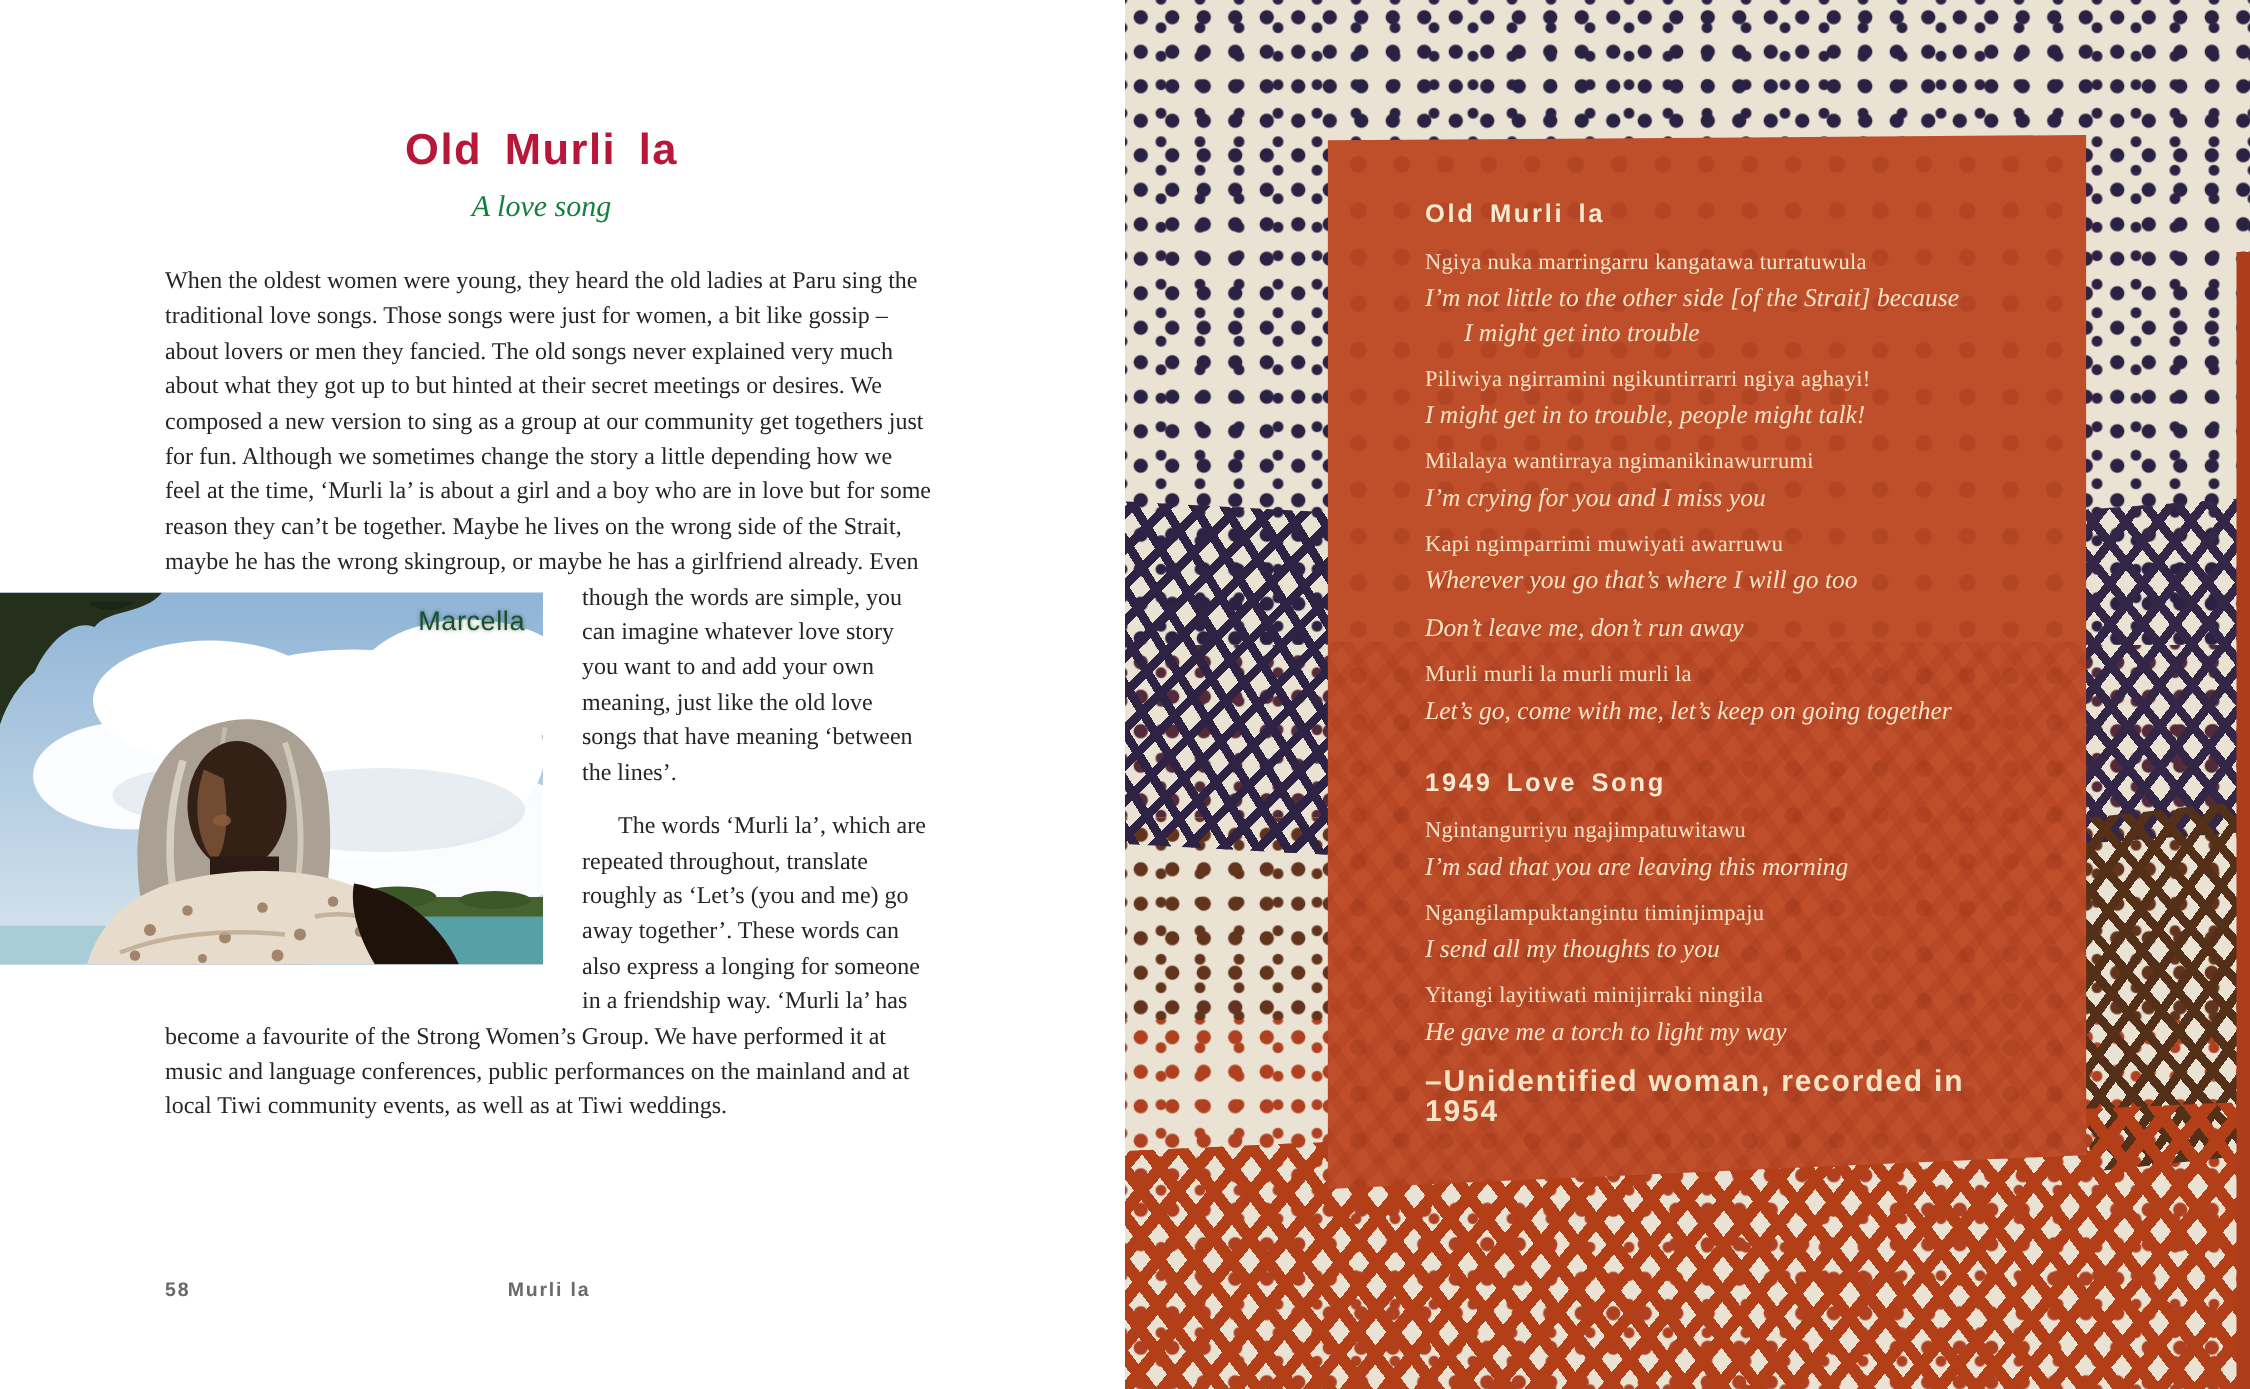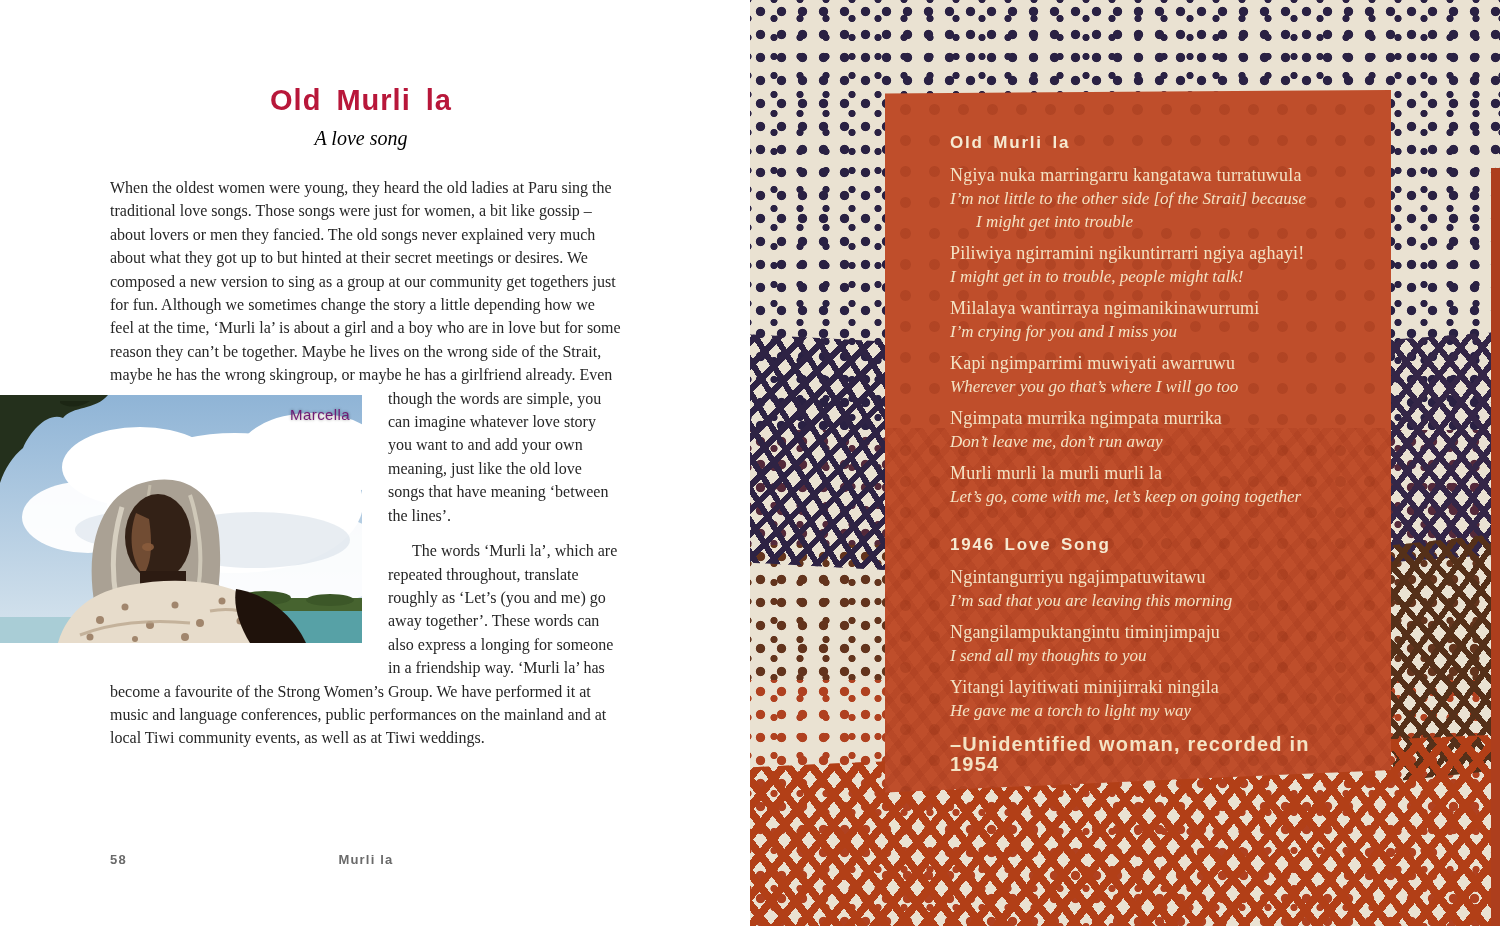--- a/index.html
+++ b/index.html
@@ -8,36 +8,36 @@
 
   
   .page-left { position:absolute; left:0; top:0; width:750px; height:926px; background:#ffffff; }
   .heading { position:absolute; left:105px; top:84px; width:512px; text-align:center; }
   .heading h1 {
     font-family:"Liberation Sans", sans-serif; font-weight:bold;
     font-size:29px; letter-spacing:1px; word-spacing:6px; color:#b8173a;
   }
   .heading h2 {
     margin-top:10px; font-family:"Liberation Serif", serif; font-style:italic;
-    font-weight:normal; font-size:20px; color:#000000;
+    font-weight:normal; font-size:20px; color:#15803d;
   }
   .article {
     position:absolute; left:110px; top:176px; width:512px;
     font-size:16px; line-height:23.4px; color:#262626; text-align:left;
   }
   .article p + p { margin-top:12px; }
   .para2 { text-indent:24px; }
   .photo-wrap {
     float:left; width:362px; height:248px;
     margin:8px 26px 14px -110px; position:relative; overflow:hidden; background:#9fb9d2;
   }
   .photo-wrap svg { display:block; width:100%; height:100%; }
   .photo-caption {
     position:absolute; top:8px; right:12px;
-    font-family:"Liberation Sans", sans-serif; font-size:15px; color:#701a75;
+    font-family:"Liberation Sans", sans-serif; font-size:18px; color:#14532d;
     text-shadow:0 0 3px rgba(0,0,0,.45); letter-spacing:.4px;
   }
   .footer { position:absolute; left:110px; top:852px; width:512px;
     font-family:"Liberation Sans", sans-serif; font-size:13px; color:#6a6a6a;
     letter-spacing:1.2px; font-weight:bold; }
   .footer .pgnum { position:absolute; left:0; top:0; }
   .footer .runtitle { display:block; text-align:center; }
 
   
   .page-right { position:absolute; left:750px; top:0; width:750px; height:926px;
@@ -86,21 +86,21 @@
       repeating-linear-gradient(55deg,  rgba(150,45,18,.16) 0 7px, transparent 7px 18px),
       repeating-linear-gradient(-48deg, rgba(150,45,18,.16) 0 7px, transparent 7px 18px);
   }
   .panel-inner { position:relative; z-index:2; padding:42px 38px 0 65px; color:#f3e3c4; }
   .song-title {
     font-family:"Liberation Sans", sans-serif; font-weight:bold;
     font-size:17px; letter-spacing:1.8px; word-spacing:3px; color:#f6ead2;
     margin-bottom:10px; line-height:22px;
   }
   .stanza { margin-bottom:9px; }
-  .tiwi  { font-size:18px; line-height:23px; letter-spacing:.2px; }
+  .tiwi  { font-size:15px; line-height:23px; letter-spacing:.2px; }
   .trans { font-size:17px; line-height:23px; font-style:italic; }
   .trans.indent { padding-left:26px; }
   .song2 { margin-top:26px; }
   .attribution {
     margin-top:12px; font-family:"Liberation Sans", sans-serif; font-weight:bold;
     font-size:20px; letter-spacing:1.2px; color:#f4e3c4; line-height:20px;
   }
 </style>
 </head>
 <body>
@@ -214,35 +214,34 @@
                 <div class="trans indent"></div>
               </div>
 
               <div class="stanza">
                 <div class="tiwi">Kapi ngimparrimi muwiyati awarruwu</div>
                 <div class="trans">Wherever you go that’s where I will go too</div>
                 <div class="trans indent"></div>
               </div>
 
               <div class="stanza">
-                <div class="tiwi">Ngimpata murrika ngimpata murrika</div>
                 <div class="trans">Don’t leave me, don’t run away</div>
                 <div class="trans indent"></div>
               </div>
 
               <div class="stanza">
                 <div class="tiwi">Murli murli la murli murli la</div>
                 <div class="trans">Let’s go, come with me, let’s keep on going together</div>
                 <div class="trans indent"></div>
               </div>
             </div>
         </div>
 
         <div class="song2">
-          <div class="song-title">1946 Love Song</div>
+          <div class="song-title">1949 Love Song</div>
           <div>
 
               <div class="stanza">
                 <div class="tiwi">Ngintangurriyu ngajimpatuwitawu</div>
                 <div class="trans">I’m sad that you are leaving this morning</div>
               </div>
 
               <div class="stanza">
                 <div class="tiwi">Ngangilampuktangintu timinjimpaju</div>
                 <div class="trans">I send all my thoughts to you</div>

